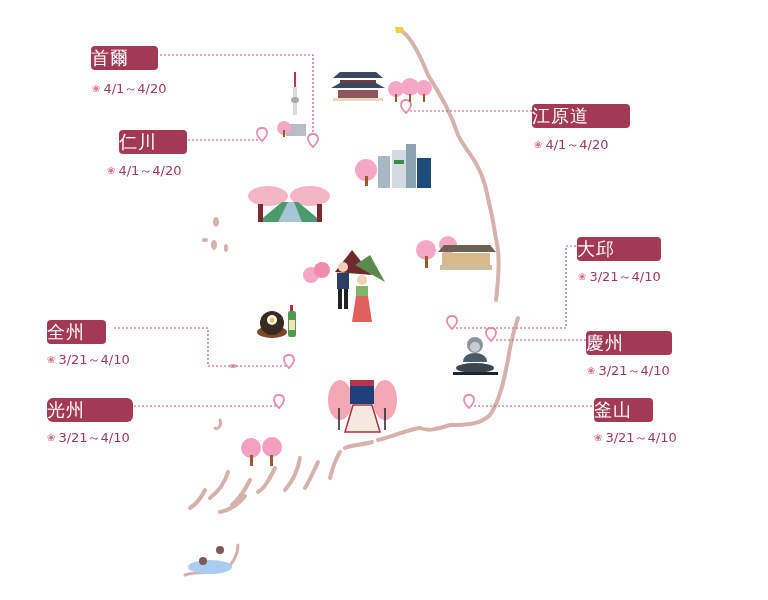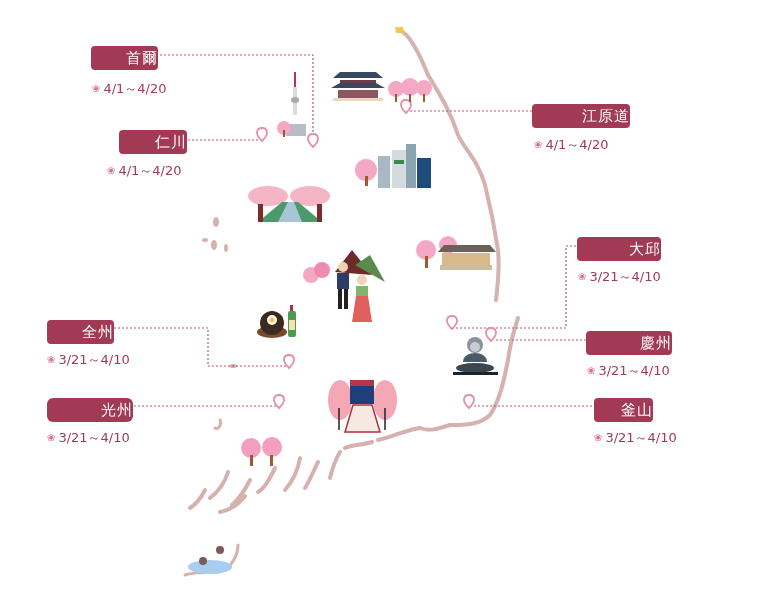--- a/index.html
+++ b/index.html
@@ -1,20 +1,20 @@
 <!DOCTYPE html>
 <html><head>
 <meta charset="utf-8">
 <style>
   html, body { margin:0; padding:0; background:#ffffff; }
   body { width:768px; height:600px; position:relative; overflow:hidden;
          font-family:"DejaVu Sans","Liberation Sans",sans-serif; }
   .map-svg { position:absolute; left:0; top:0; width:768px; height:600px; }
-  .label { position:absolute; background:#a23a56; color:#fff; font-size:15px;
-           height:24px; line-height:24px; text-align:right; border-radius:4px;
+  .label { position:absolute; background:#a23a56; color:#fff; font-size:18px;
+           height:24px; line-height:24px; text-align:left; border-radius:4px;
            letter-spacing:1px; }
   .date { position:absolute; color:#a23a56; font-size:13px; white-space:nowrap; }
   .date .flower { color:#d9708a; font-size:10px; margin-right:3px; position:relative; top:-1px; }
 </style>
 </head>
 <body>
 
 <svg class="map-svg" viewBox="0 0 768 600">
 
   <g fill="none" stroke="#d5b2ad" stroke-width="4" stroke-linecap="round">
@@ -186,17 +186,17 @@
 
 <div class="label" style="left:577px;top:237px;width:84px;">大邱</div>
 <div class="date" style="left:578px;top:268px;"><span class="flower">❀</span><span>3/21～4/10</span></div>
 
 <div class="label" style="left:586px;top:331px;width:86px;">慶州</div>
 <div class="date" style="left:587px;top:362px;"><span class="flower">❀</span><span>3/21～4/10</span></div>
 
 <div class="label" style="left:594px;top:398px;width:59px;">釜山</div>
 <div class="date" style="left:594px;top:429px;"><span class="flower">❀</span><span>3/21～4/10</span></div>
 
-<div class="label" style="left:47px;top:320px;width:67px;">全州</div>
+<div class="label" style="left:47px;top:320px;width:59px;">全州</div>
 <div class="date" style="left:47px;top:351px;"><span class="flower">❀</span><span>3/21～4/10</span></div>
 
 <div class="label" style="left:47px;top:398px;width:86px;border-radius:6px;">光州</div>
 <div class="date" style="left:47px;top:429px;"><span class="flower">❀</span><span>3/21～4/10</span></div>
 
 </body></html>

